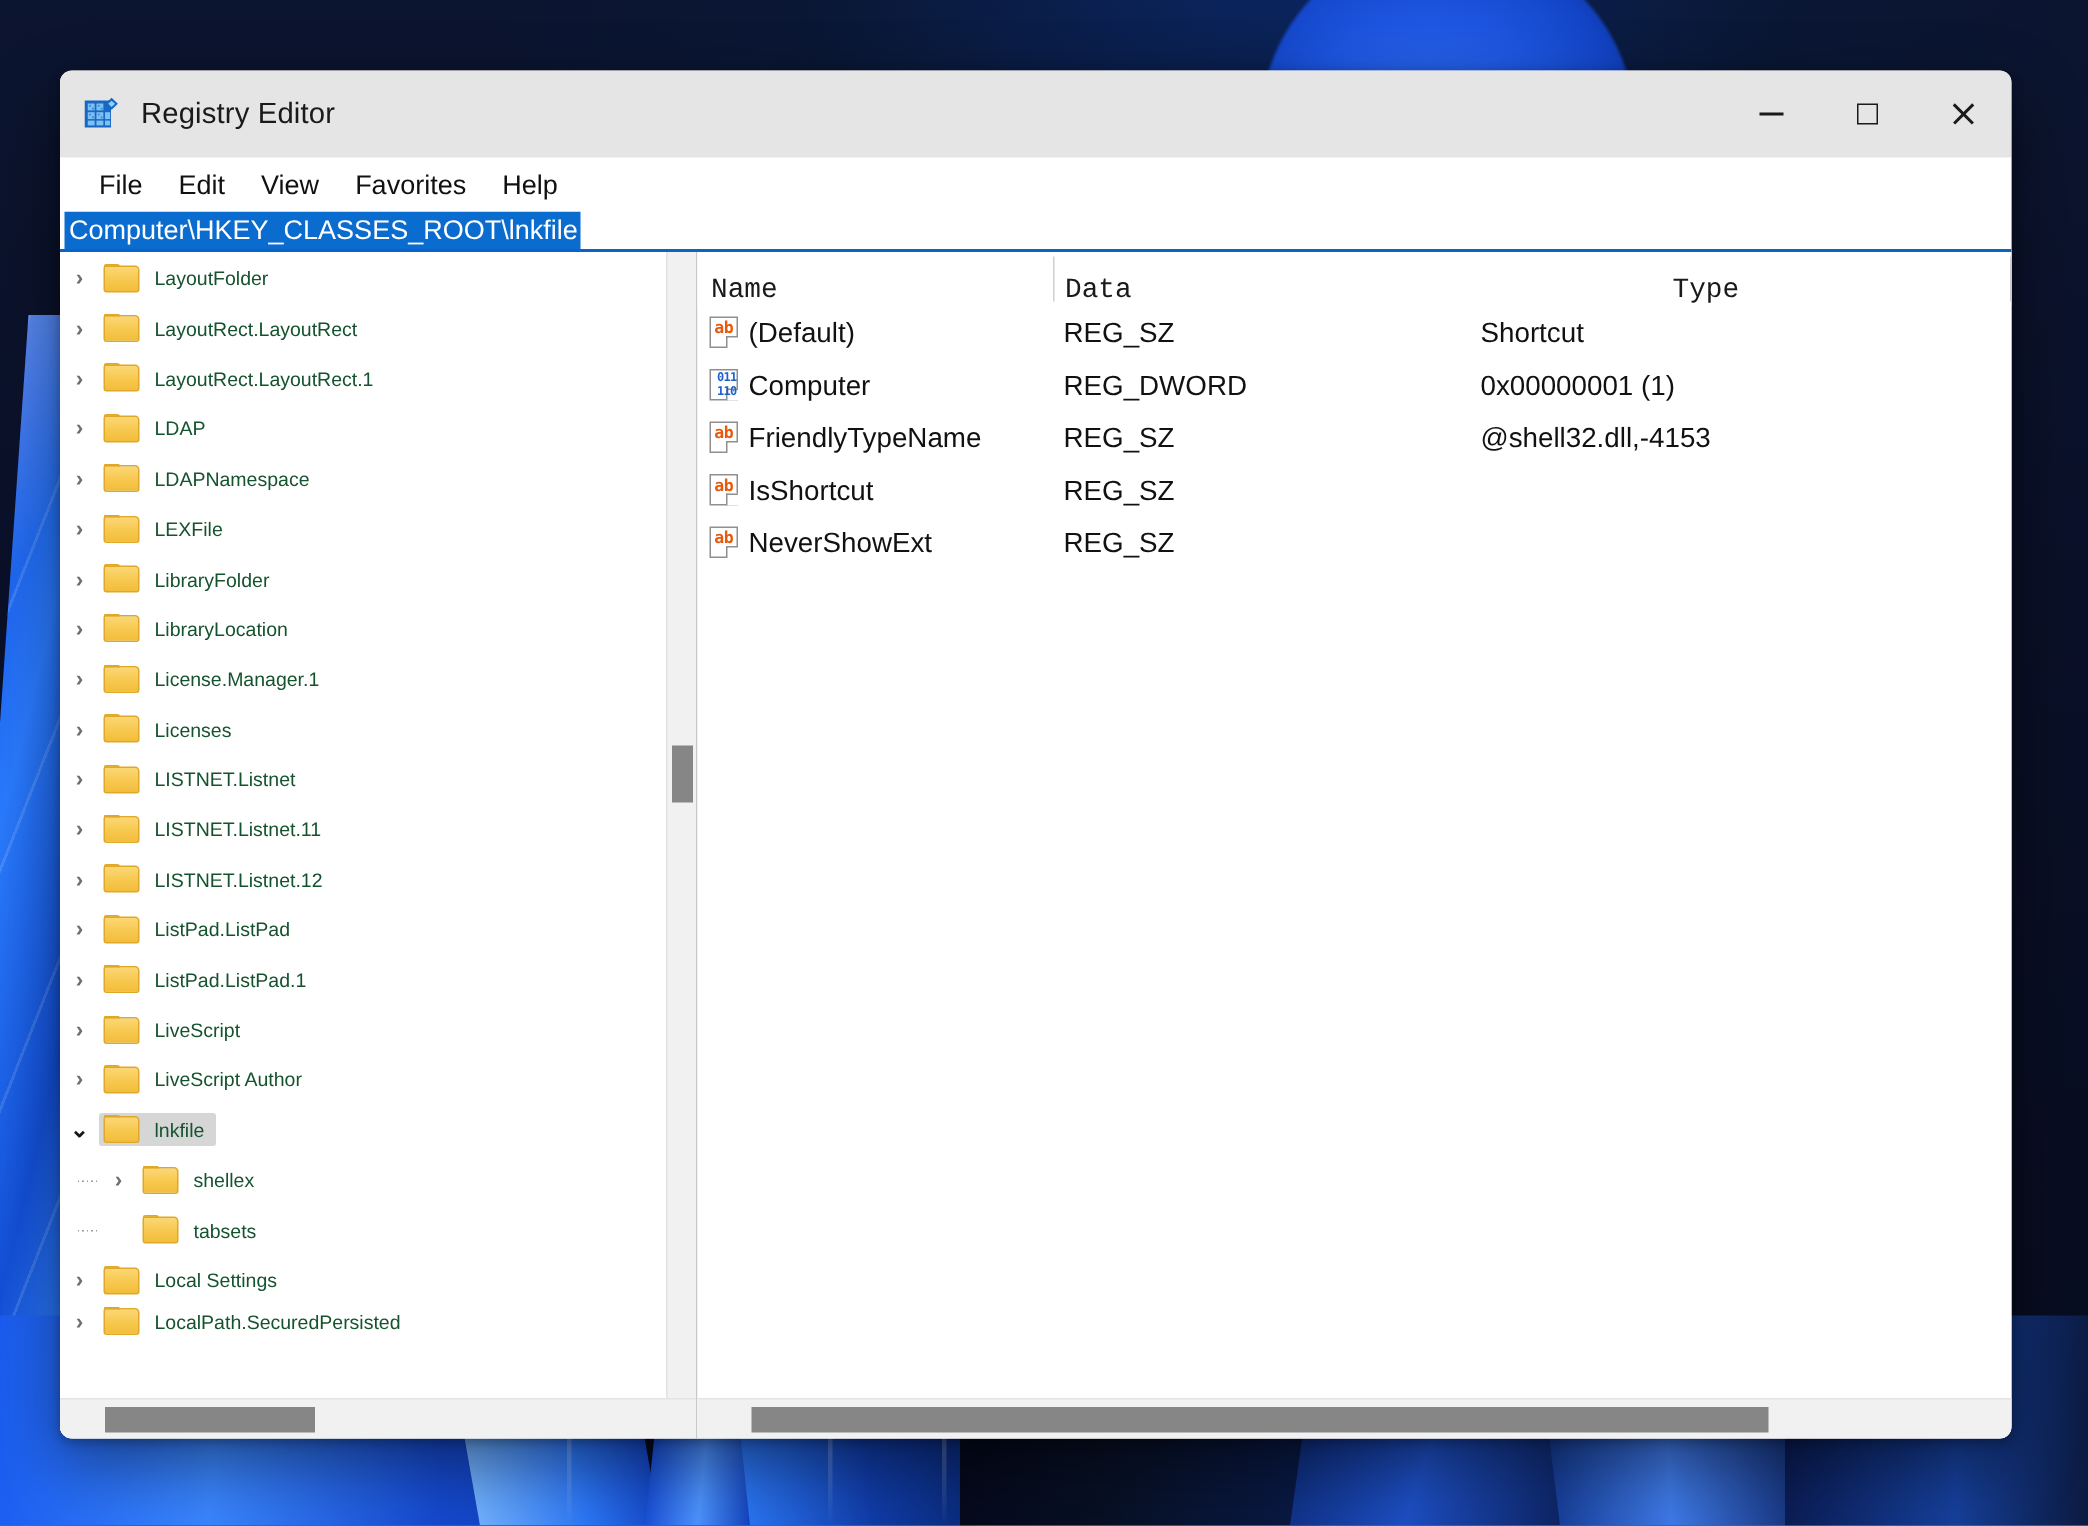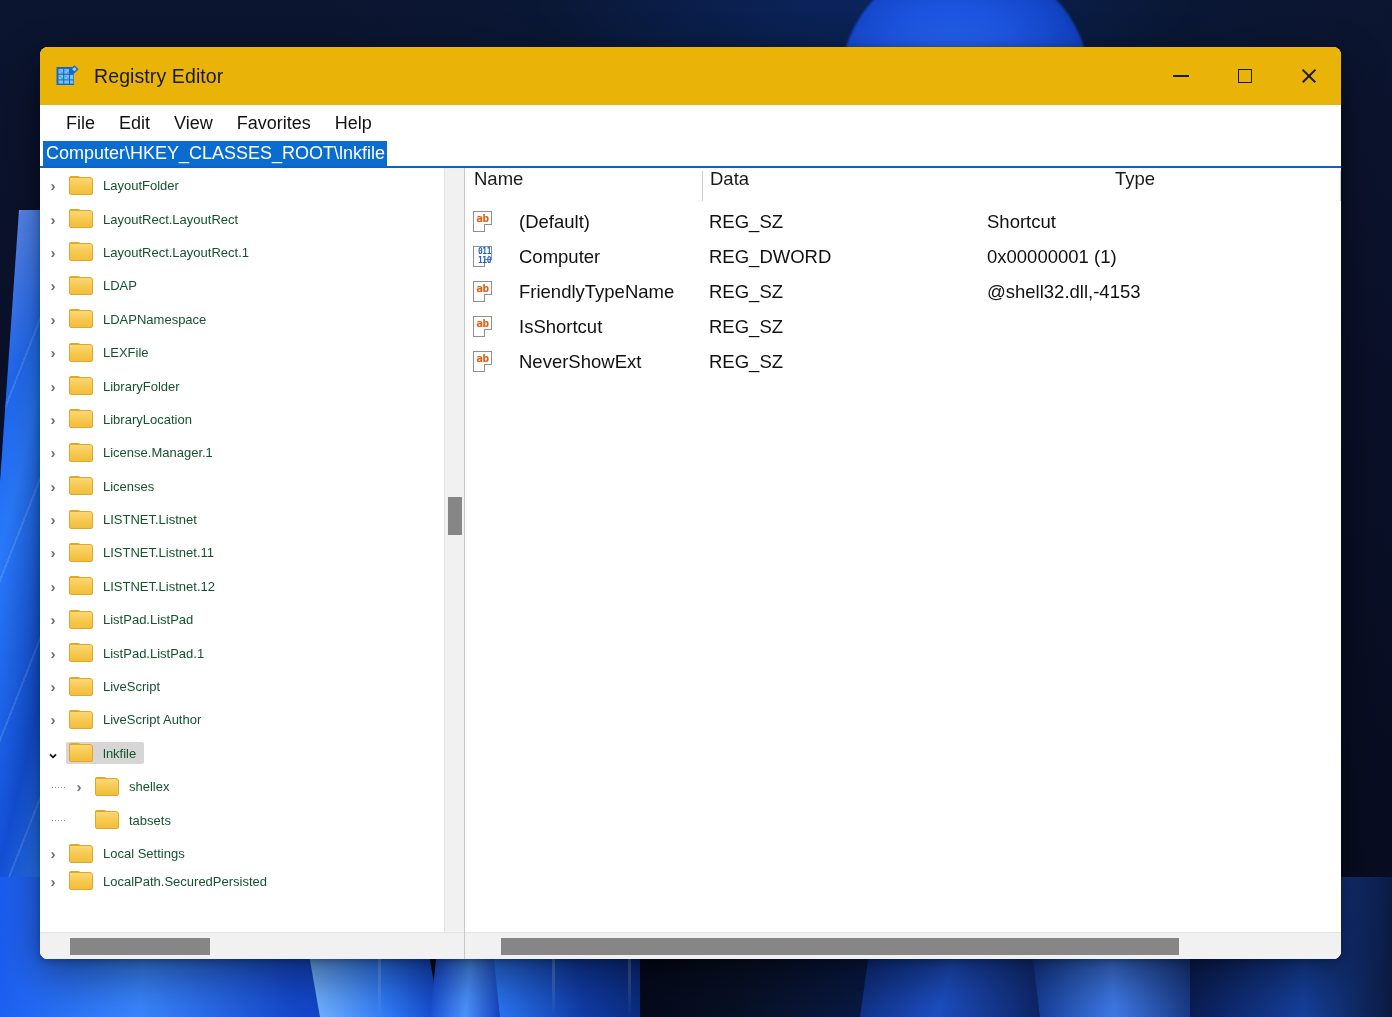--- a/index.html
+++ b/index.html
@@ -65,21 +65,21 @@
     background:#ffffff;
     border-radius:8px 8px 8px 8px;
     box-shadow:0 18px 46px rgba(0,0,0,.45), 0 2px 8px rgba(0,0,0,.3);
     overflow:hidden;
     display:flex; flex-direction:column;
   }
 
   
   .titlebar {
     height:58px; flex:0 0 58px; display:flex; align-items:center;
-    background:#eab308; position:relative;
+    background:#e5e5e5; position:relative;
   }
   .app-icon { width:26px; height:26px; margin-left:14px; position:relative; flex:0 0 26px; }
   .title-text {
     margin-left:14px; font-size:19.5px; color:#1a1a1a; letter-spacing:.1px;
   }
   .wc-group { margin-left:auto; display:flex; height:58px; }
   .wc {
     width:64px; height:58px; display:flex; align-items:center; justify-content:center;
     color:#202020; font-size:17px; cursor:default;
   }
@@ -180,32 +180,32 @@
   .hscroll {
     height:27px; flex:0 0 27px; background:#f1f1f1; position:relative; border-top:1px solid #e4e4e4;
   }
   .hthumb { position:absolute; top:5px; height:17px; background:#868686; }
 
   
   .lheader {
     height:36px; flex:0 0 36px; display:flex; align-items:center; background:#ffffff;
     position:relative;
   }
-  .lh-cell { font-size:18.5px; color:#1a1a1a; position:relative; height:36px; display:flex; align-items:flex-start; }
+  .lh-cell { font-size:18.5px; color:#1a1a1a; position:relative; height:36px; display:flex; align-items:flex-end;font-family:Liberation Mono, monospace; }
   .lh-cell .divider {
     position:absolute; right:0; top:3px; bottom:3px; width:1px; background:#cfcfcf;
   }
   .lh-name { width:238px; flex:0 0 238px; padding-left:9px; }
   .lh-type { width:232px; flex:0 0 232px; padding-left:6px; }
   .lh-data { flex:1 1 auto; padding-left:7px; }
 
   .lrows { flex:1 1 auto; overflow:hidden; }
   .lrow { height:35px; display:flex; align-items:center; white-space:nowrap; cursor:default; }
   .cell { font-size:18.5px; color:#111; }
-  .c-name { width:238px; flex:0 0 238px; display:flex; align-items:center; padding-left:7px;gap:20px; }
+  .c-name { width:238px; flex:0 0 238px; display:flex; align-items:center; padding-left:7px; }
   .c-type { width:232px; flex:0 0 232px; padding-left:6px; }
   .c-data { flex:1 1 auto; padding-left:7px;margin-left:45px; }
 
   
   .vicon { width:22px; height:23px; flex:0 0 22px; margin-right:5px; position:relative; }
   .vicon-page {
     position:absolute; left:1px; top:1px; width:19px; height:21px;
     background:#ffffff; border:1px solid #8f8f8f;
   }
   .vicon-page::after {

